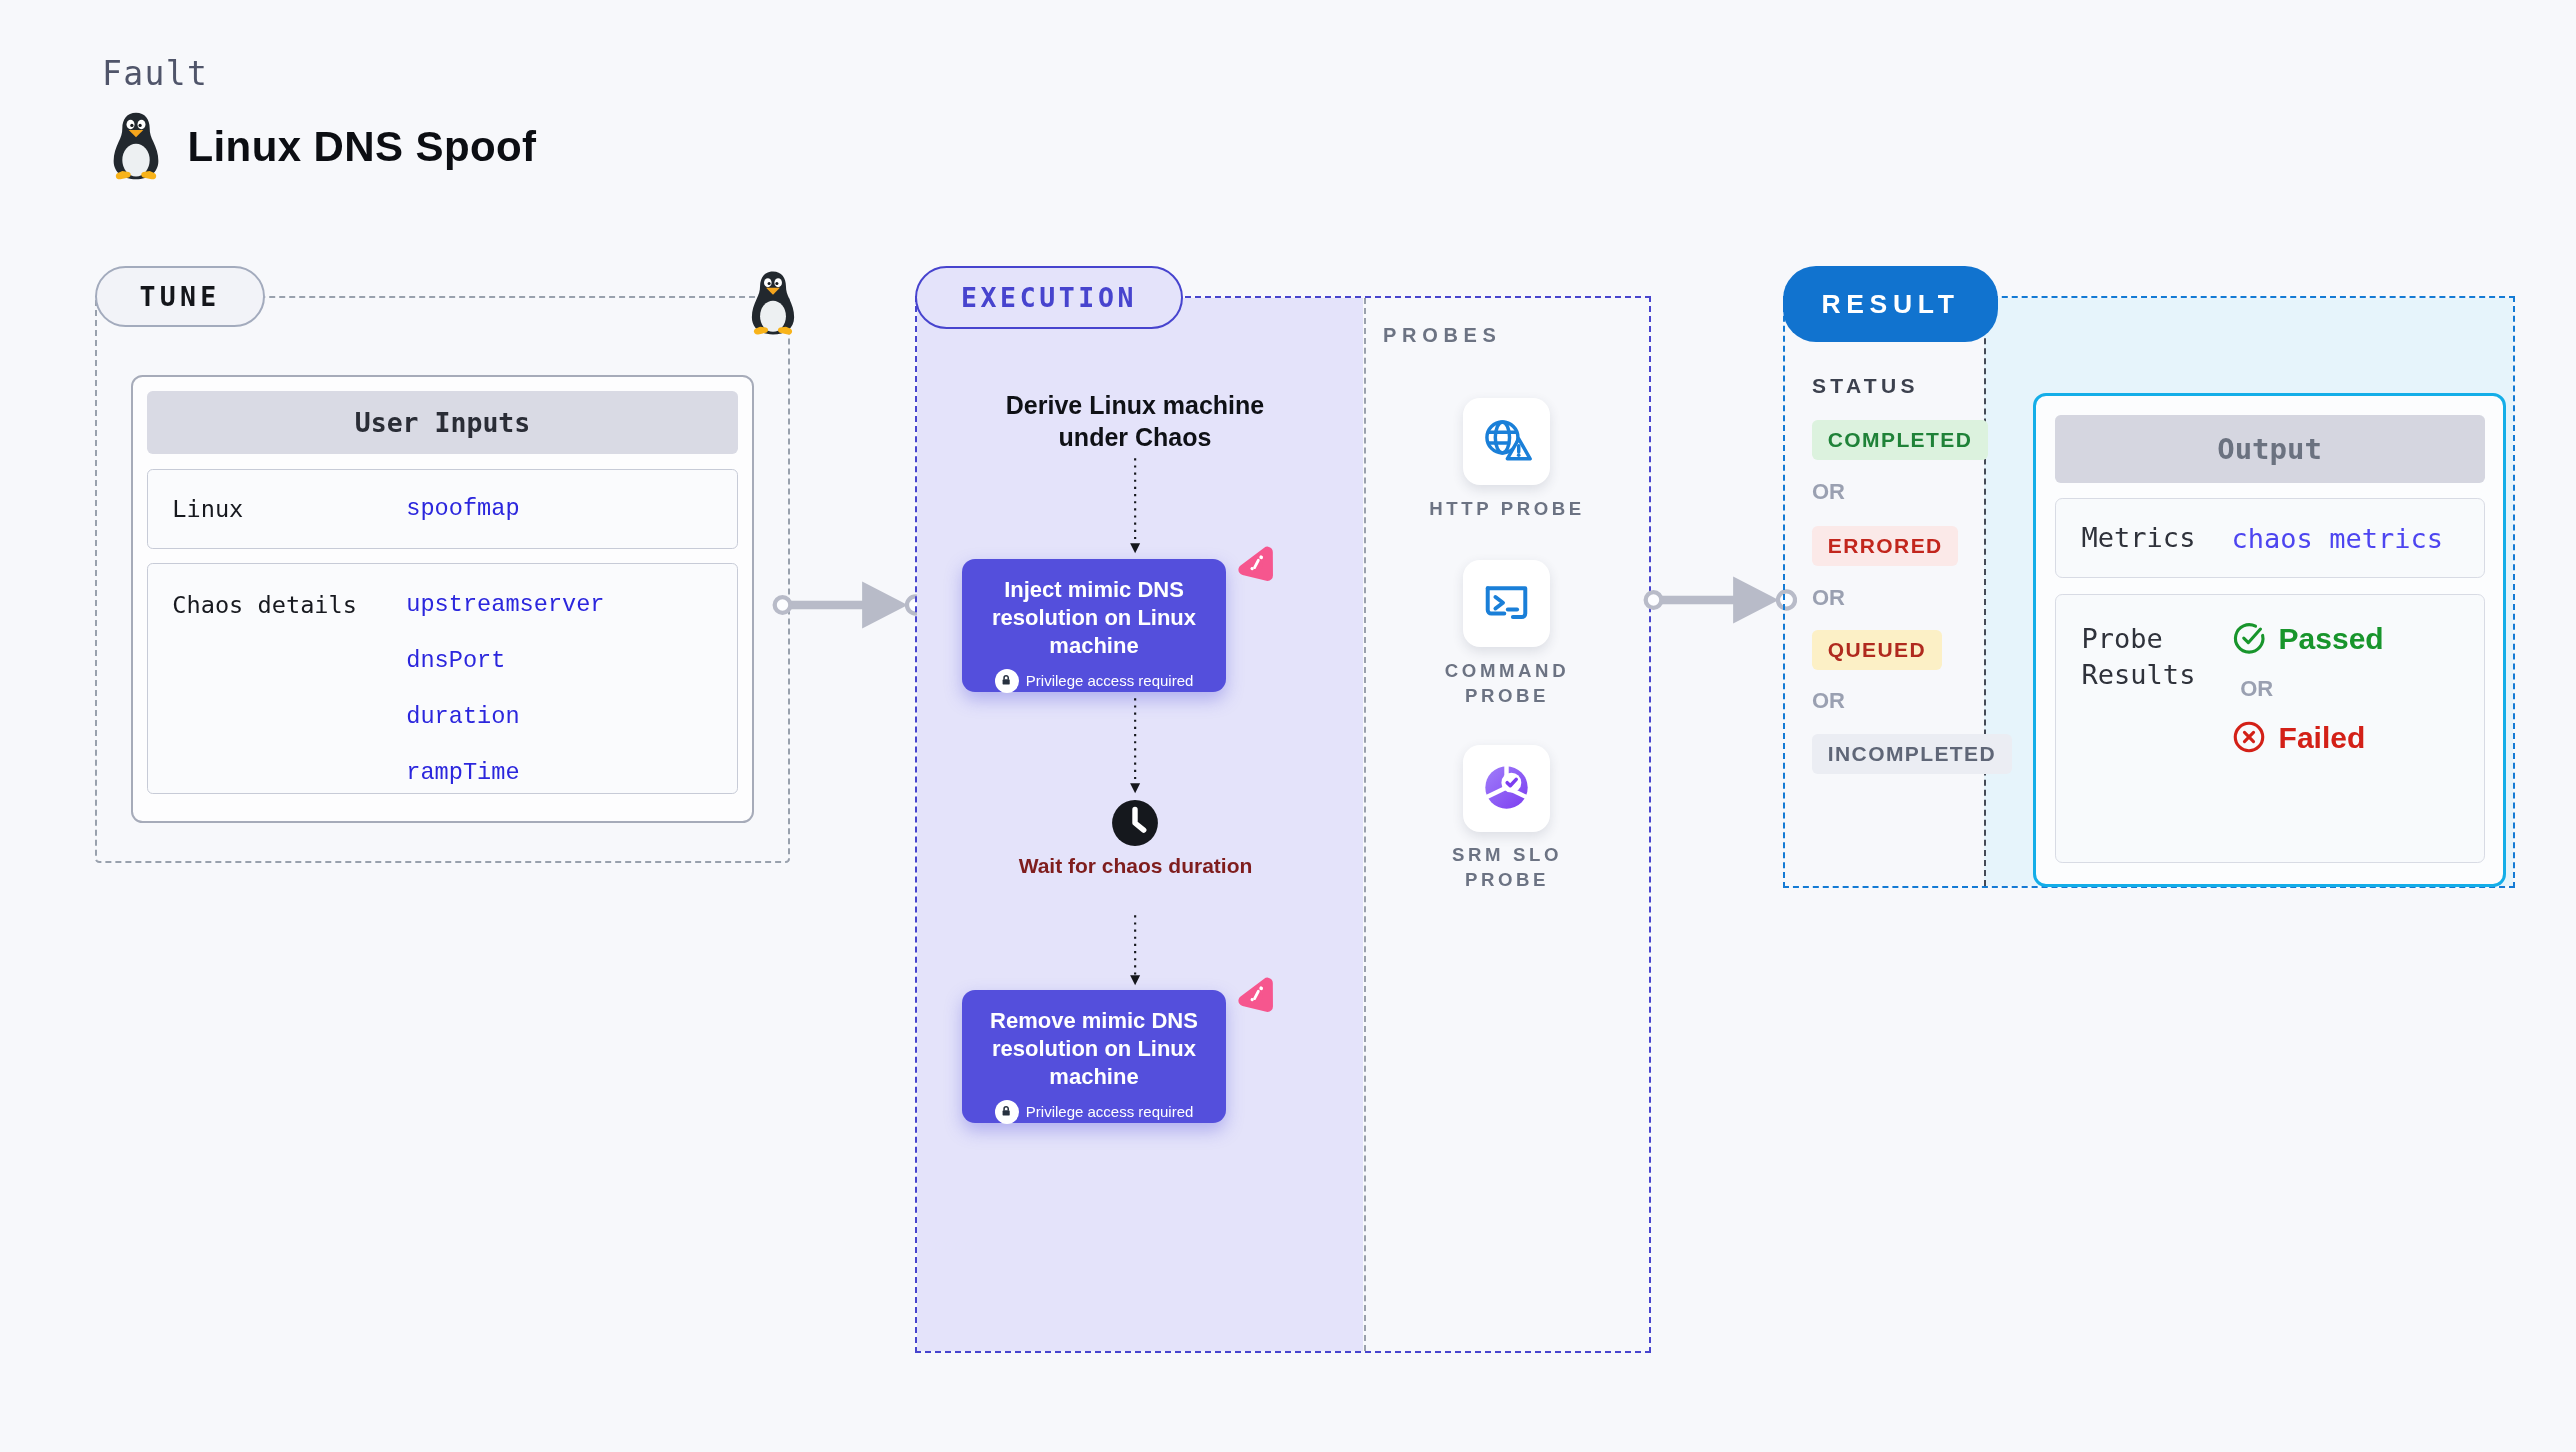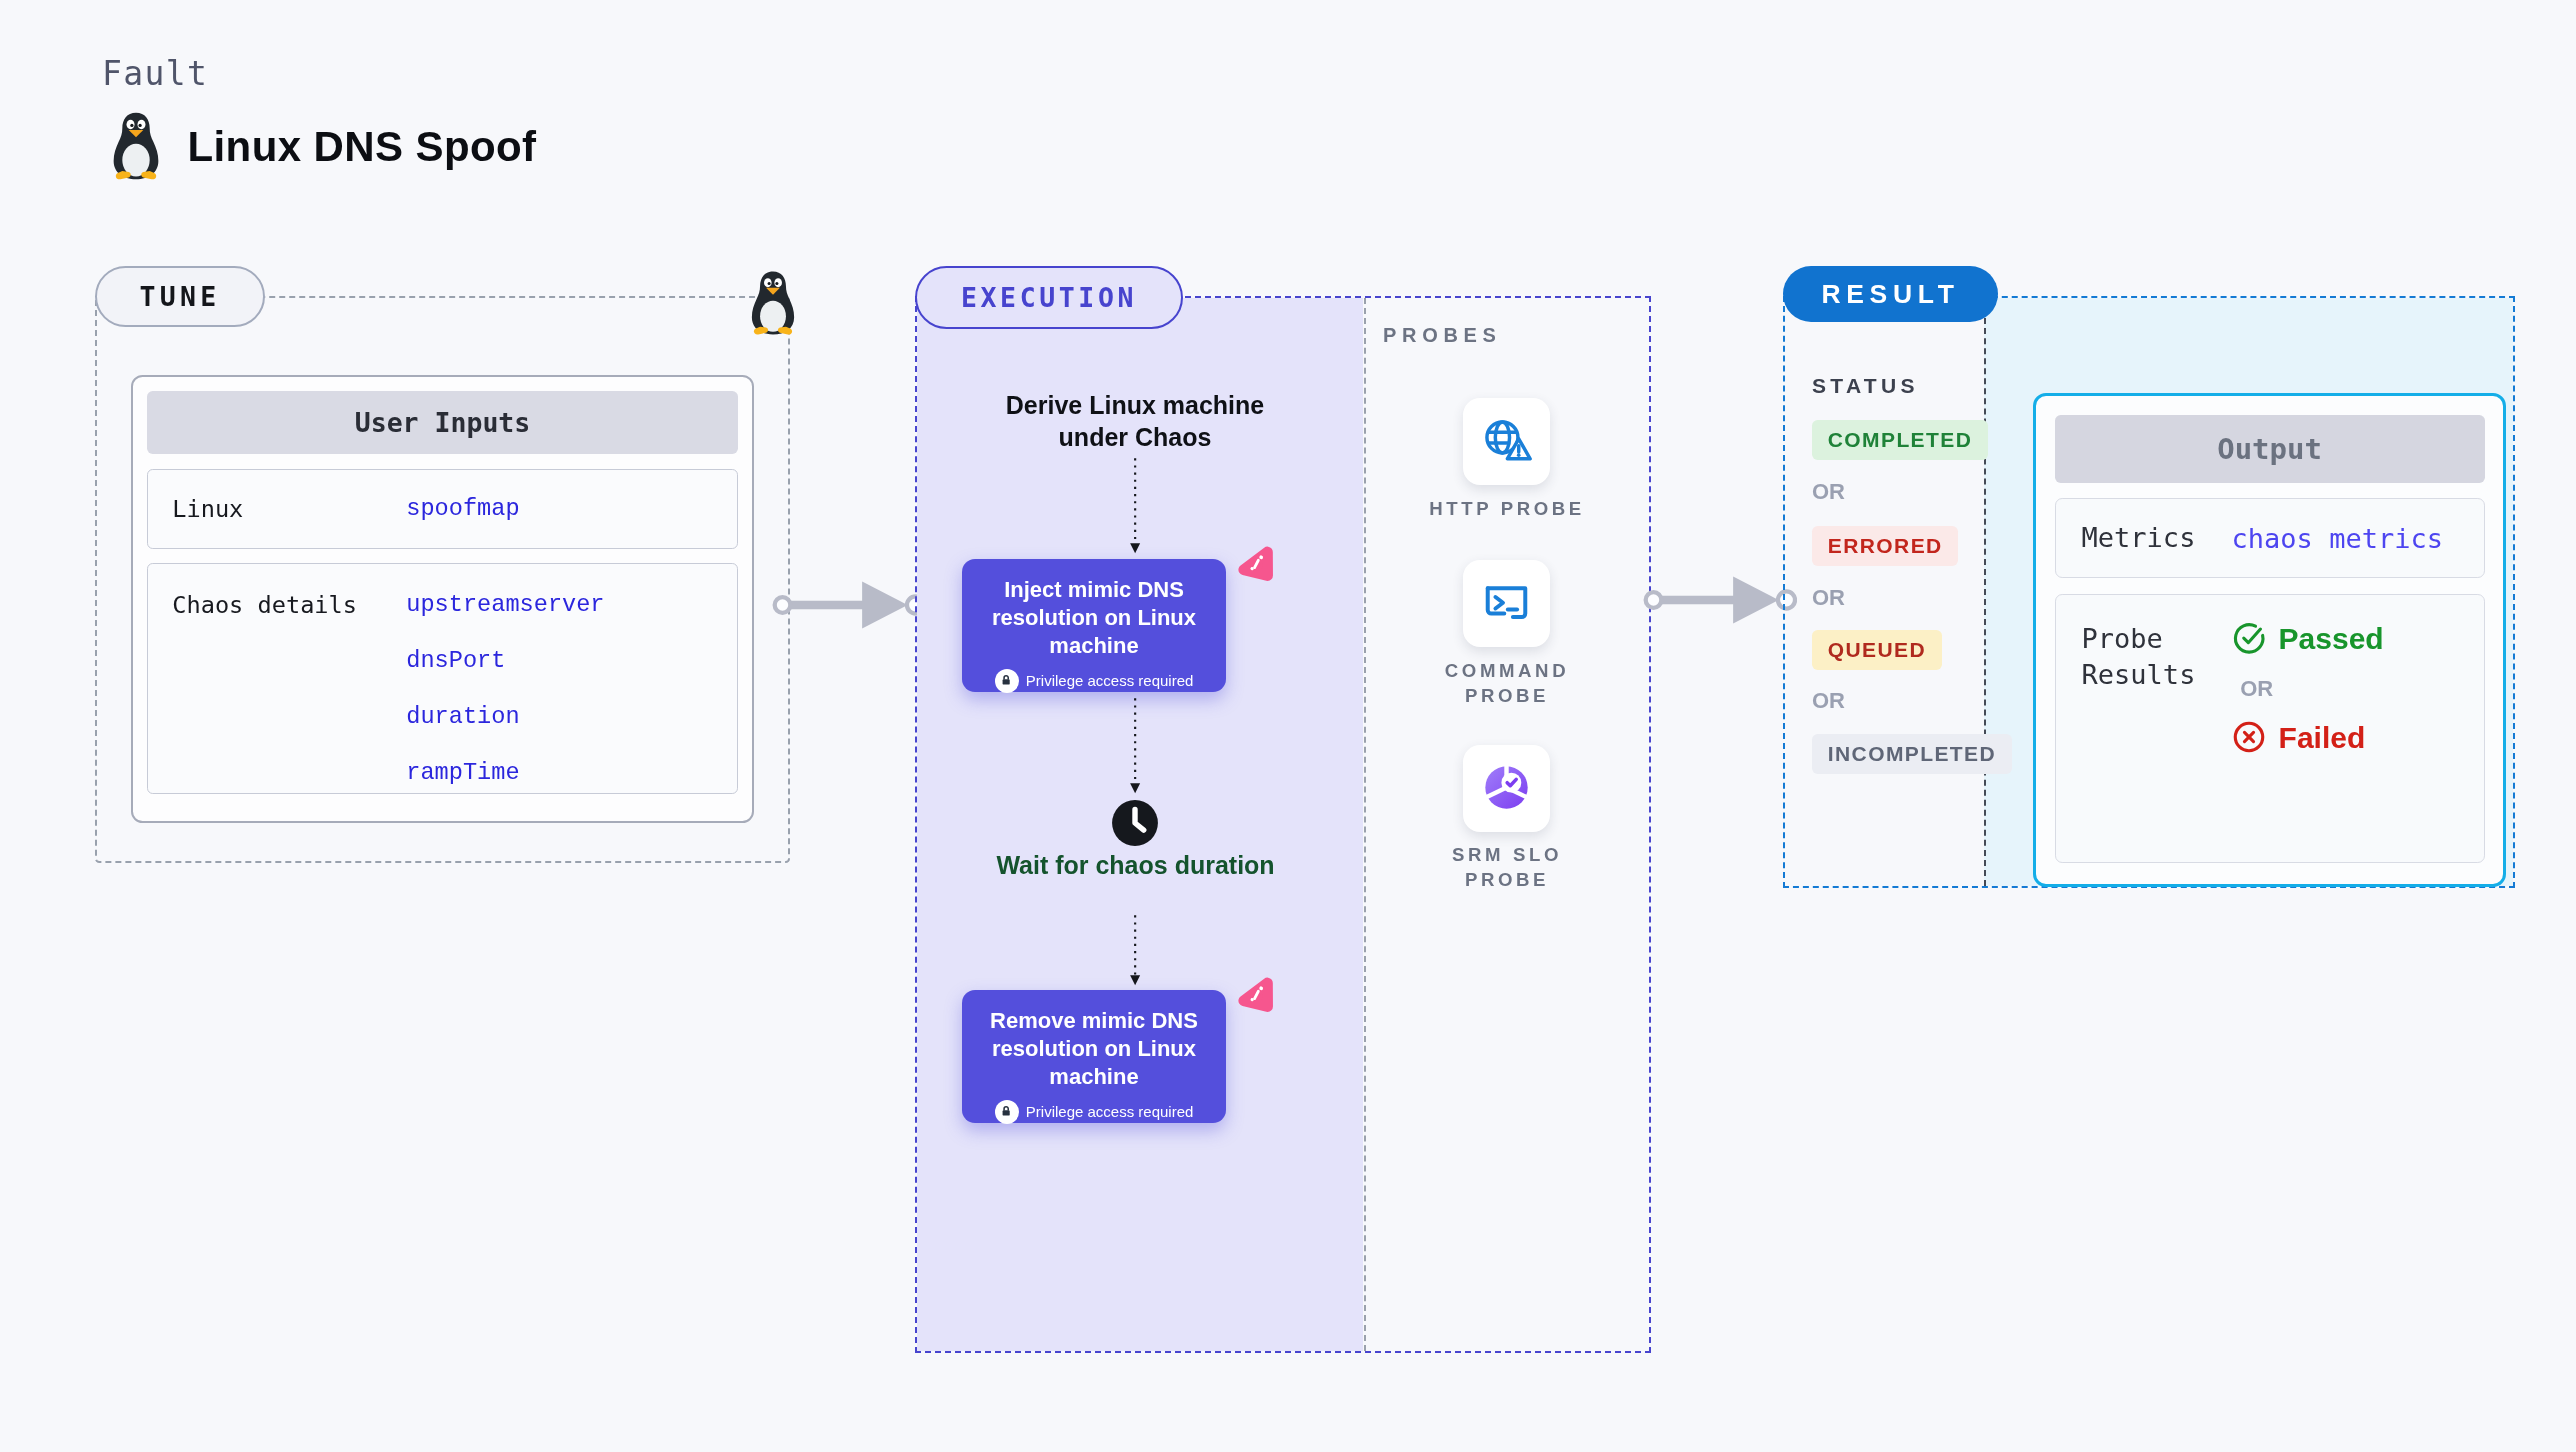--- a/index.html
+++ b/index.html
@@ -45,41 +45,41 @@
              box-shadow:0 7.2px 17px rgba(84,79,220,.35);color:#fff;text-align:center;padding-top:17px;box-sizing:border-box;}
   .node-inject{top:559px;}
   .node-remove{top:990px;}
   .node-title{font-weight:700;font-size:22px;line-height:28px;max-width:238px;margin:0 auto;}
   .priv-row{margin-top:8.6px;display:flex;align-items:center;justify-content:center;gap:7.2px;}
   .lock-circle{width:24px;height:24px;border-radius:50%;background:#fff;display:flex;align-items:center;justify-content:center;}
   .priv-text{font-size:15px;color:#ffffff;}
   .litmus-a{left:1234px;top:540px;}
   .litmus-b{left:1234px;top:971px;}
   .clock-wrap{left:1110px;top:798px;}
-  .wait-label{left:992px;top:850px;width:287px;text-align:center;font-weight:700;font-size:25px;
-              line-height:31.5px;color:#14532d;}
+  .wait-label{left:992px;top:850px;width:287px;text-align:center;font-weight:700;font-size:21px;
+              line-height:31.5px;color:#7f1d1d;}
 
   
   .probes-label{left:1383px;top:324px;font-weight:700;font-size:20px;letter-spacing:5.7px;color:#6c7383;}
   .probe-card{left:1463px;width:87px;height:87px;background:#ffffff;border-radius:17px;
               box-shadow:0 4.3px 11.5px rgba(40,48,70,.12);}
   .probe-card-http{top:398px;}
   .probe-card-cmd{top:560px;}
   .probe-card-slo{top:745px;}
   .probe-label{left:1421px;width:172px;text-align:center;font-weight:700;font-size:18.6px;letter-spacing:3.6px;
                line-height:25px;color:#6c7383;}
   .probe-label-http{top:496px;}
   .probe-label-cmd{top:658px;}
   .probe-label-slo{top:842px;}
 
   
   .result-box{left:1783px;top:296px;width:732px;height:592px;border:2.9px dashed #147ad4;box-sizing:border-box;}
   .result-cyan{position:absolute;left:199px;top:0;bottom:0;right:0;background:#e6f4fb;
                border-left:2.1px dashed #454a55;}
-  .result-pill{left:1783px;top:266px;width:215px;height:56px;background:#1173cf;border-radius:33px;
+  .result-pill{left:1783px;top:266px;width:215px;height:76px;background:#1173cf;border-radius:33px;
                color:#fff;font-weight:700;font-size:26.5px;letter-spacing:5.7px;}
   .status-label{left:1812px;top:374px;font-weight:700;font-size:21px;letter-spacing:4.3px;color:#3c414e;}
   .status-badge{left:1812px;height:40px;line-height:40px;padding:0 15.8px;border-radius:5.7px;
                 font-weight:700;font-size:21px;letter-spacing:1.4px;display:inline-block;}
   .badge-0{top:420px;} .badge-1{top:526px;} .badge-2{top:630px;} .badge-3{top:734px;}
   .or-label{left:1812px;font-weight:700;font-size:22px;color:#9aa0b1;}
   .or-0{top:479px;} .or-1{top:585px;} .or-2{top:688px;}
 
   .output-card{left:2033px;top:393px;width:430px;height:451px;background:#fcfdfe;border:3.6px solid #14aee8;
                border-radius:13px;padding:18.6px;box-sizing:content-box;}

